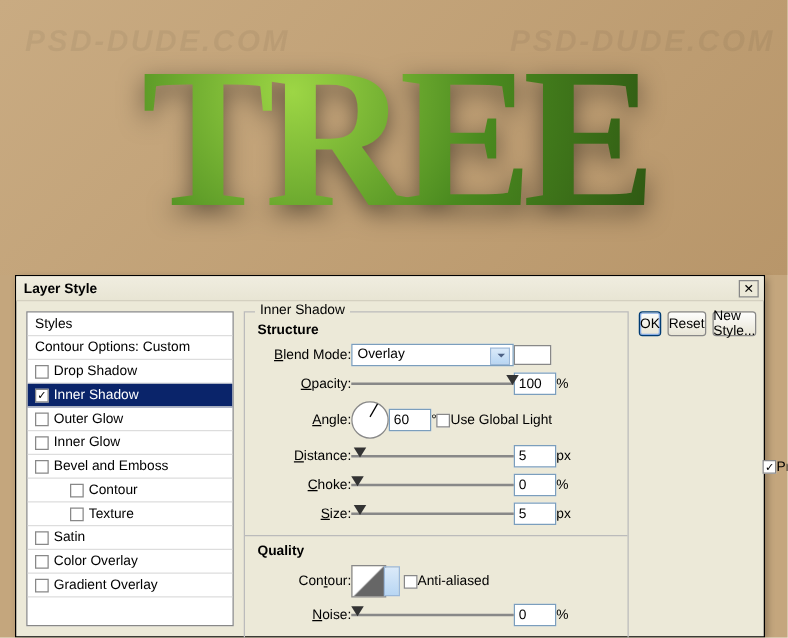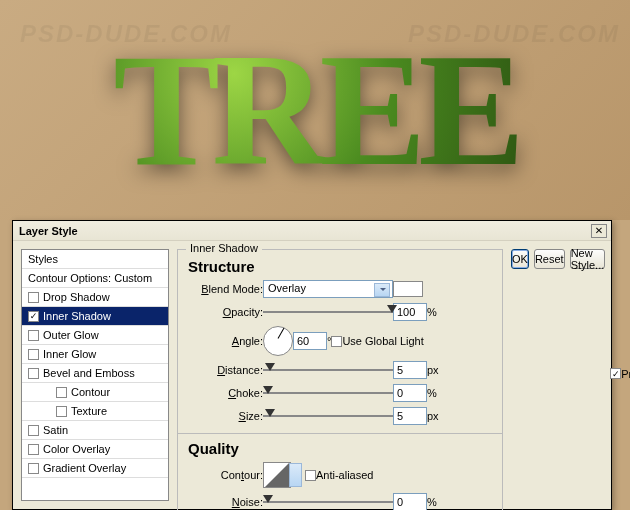--- a/index.html
+++ b/index.html
@@ -5,30 +5,30 @@
 * { margin: 0; padding: 0; box-sizing: border-box; font-family: Tahoma, sans-serif; font-size: 11px; }
 body { width: 630px; height: 510px; background: #c4a67d; overflow: hidden; position: relative; }
 .canvas { width: 630px; height: 220px; background: linear-gradient(135deg, #c9ab82, #b8966a); display: flex; align-items: center; justify-content: center; position: relative; }
 .watermark { position: absolute; color: rgba(0,0,0,0.05); font-size: 24px; font-weight: bold; font-style: italic; letter-spacing: 2px; pointer-events: none; }
 .tree-text { font-family: Georgia, serif; font-size: 160px; font-weight: bold; color: #4a8a1f; text-shadow: 0 4px 8px rgba(0,0,0,0.5), inset 0 0 20px #2d5512; background: radial-gradient(circle at 30% 30%, #9dd645, #4a8a1f, #2d5512); -webkit-background-clip: text; background-clip: text; -webkit-text-fill-color: transparent; filter: drop-shadow(0 6px 10px rgba(0,0,0,0.5)); letter-spacing: -8px; text-align: center; }
 .dialog { position: absolute; top: 220px; left: 12px; width: 600px; height: 290px; background: #ece9d8; border: 1px solid #000; box-shadow: 2px 2px 6px rgba(0,0,0,0.3); }
 .titlebar { background: linear-gradient(#f0ede0, #e8e5d4); height: 20px; display: flex; align-items: center; padding: 0 4px; border-bottom: 1px solid #d4d0c0; }
 .titlebar-title { font-weight: bold; flex: 1; padding-left: 2px; }
 .close-btn { width: 16px; height: 14px; background: #ece9d8; border: 1px solid #888; display: flex; align-items: center; justify-content: center; font-size: 10px; cursor: pointer; }
 .dialog-body { display: flex; padding: 8px; gap: 8px; height: calc(100% - 20px); }
-.sidebar { width: 148px; border: 1px solid #888; background: #fff; overflow: hidden; }
+.sidebar { width: 166px; border: 1px solid #888; background: #fff; overflow: hidden; }
 .sidebar-item { padding: 3px 6px; border-bottom: 1px solid #ddd; display: flex; align-items: center; gap: 4px; cursor: pointer; }
 .sidebar-item.header { font-weight: normal; }
 .sidebar-item.selected { background: #0a246a; color: #fff; }
 .sidebar-item.indent { padding-left: 34px; }
 .chk { width: 11px; height: 11px; border: 1px solid #888; background: #fff; display: inline-flex; align-items: center; justify-content: center; font-size: 9px; color: #000; }
 .main { flex: 1; }
 .fieldset { border: 1px solid #bbb; padding: 8px 10px; margin-bottom: 6px; position: relative; }
 .fieldset-title { position: absolute; top: -8px; left: 8px; background: #ece9d8; padding: 0 4px; font-weight: normal; }
-.group-label { font-weight: bold; font-size: 15px; }
+.group-label { font-weight: bold; font-size: 11px; }
 .row { display: flex; align-items: center; margin: 5px 0; gap: 0; }
 .row-label { width: 75px; text-align: right; }
 .row-label u { text-decoration: underline; }
 .select { border: 1px solid #7b9ebd; background: #fff; height: 18px; padding: 1px 16px 1px 4px; position: relative; width: 130px; }
 .select::after { content: ""; position: absolute; right: 2px; top: 2px; width: 14px; height: 12px; background: linear-gradient(#dbeaf9, #b8d6f3); border: 1px solid #9bb8d9; }
 .select::before { content: ""; position: absolute; right: 6px; top: 7px; border: 3px solid transparent; border-top-color: #4d6185; z-index: 2; }
 .swatch { width: 30px; height: 16px; border: 1px solid #888; background: #fff; }
 .slider { position: relative; width: 130px; height: 14px; }
 .slider-track { position: absolute; top: 6px; left: 0; right: 0; height: 2px; background: #888; }
 .slider-thumb { position: absolute; top: 0; width: 0; height: 0; border: 5px solid transparent; border-top: 8px solid #333; }

